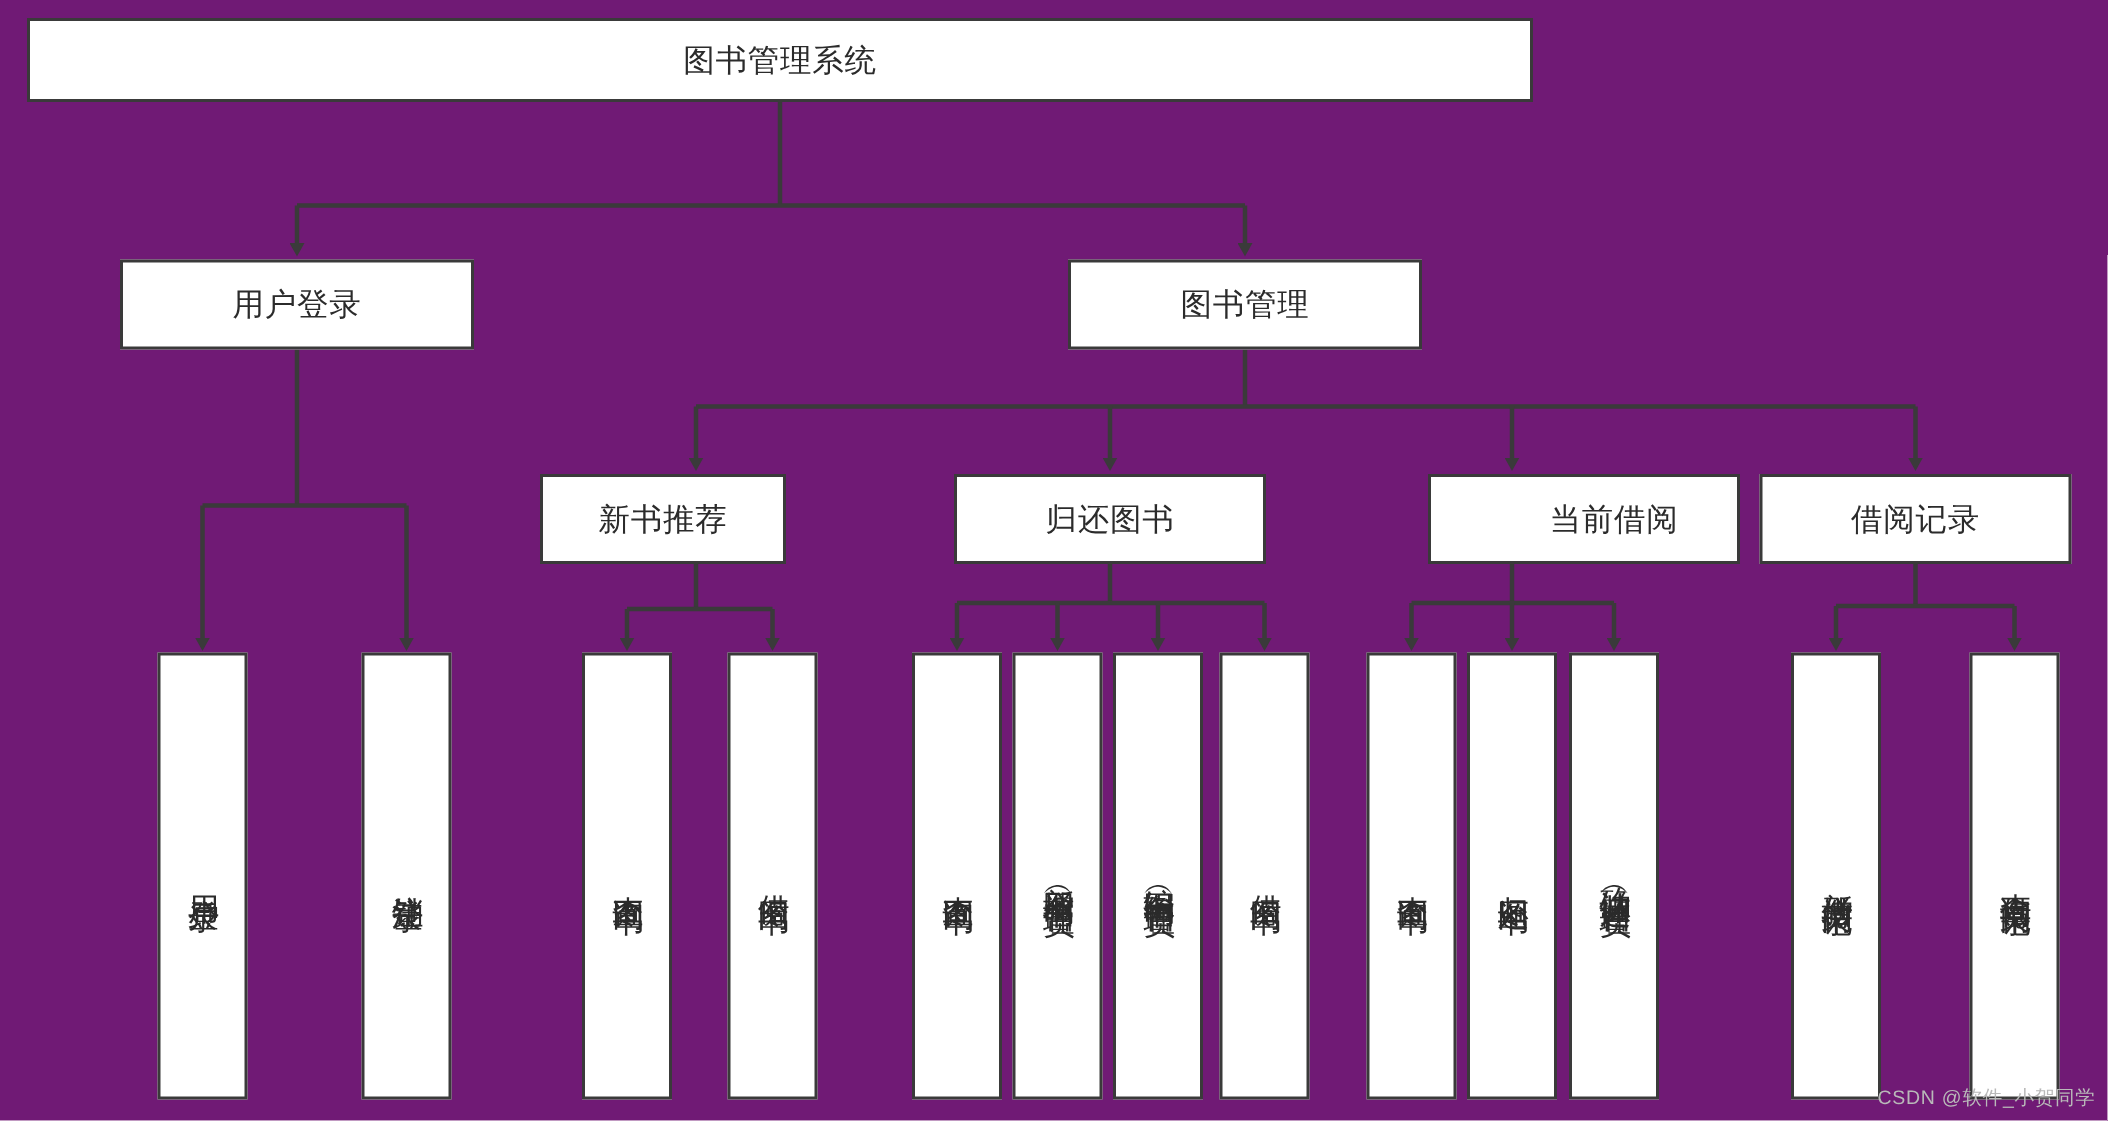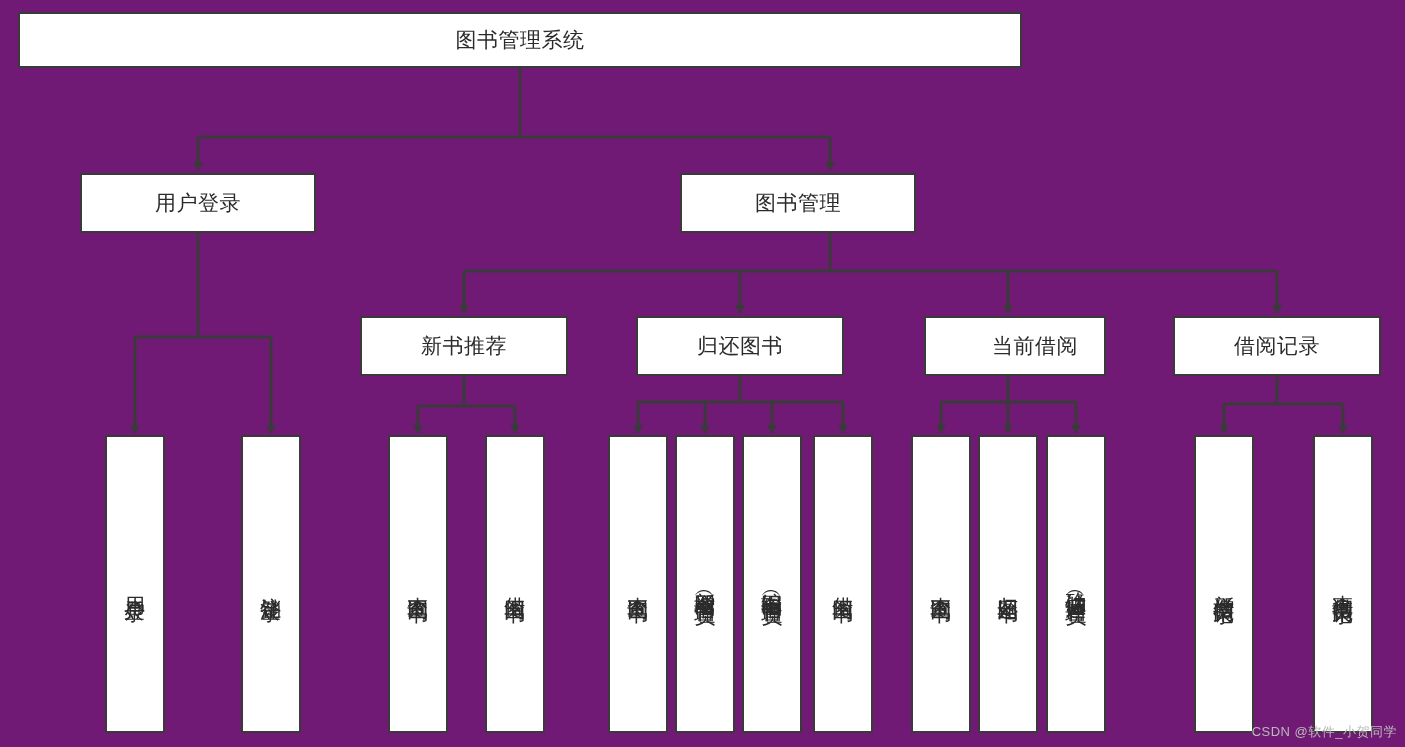--- a/index.html
+++ b/index.html
@@ -118,31 +118,31 @@
     </g>
   </svg>
 
   <div class="node h" style="left:18px; top:12px; width:1004px; height:56px;">
     <span>图书管理系统</span>
   </div>
 
   <div class="node h" style="left:80px; top:173px; width:236px; height:60px;">
     <span>用户登录</span>
   </div>
-  <div class="node h" style="left:680px; top:173px; width:236px; height:60px;">
+  <div class="node h" style="left:712px; top:173px; width:236px; height:60px;">
     <span>图书管理</span>
   </div>
 
-  <div class="node h" style="left:360px; top:316px; width:208px; height:60px;">
+  <div class="node h" style="left:360px; top:316px; width:164px; height:60px;">
     <span>新书推荐</span>
   </div>
   <div class="node h" style="left:636px; top:316px; width:208px; height:60px;">
     <span>归还图书</span>
   </div>
-  <div class="node h" style="left:924px; top:316px; width:182px; height:60px;padding-left:40px;">
+  <div class="node h" style="left:952px; top:316px; width:208px; height:60px;padding-left:40px;">
     <span>当前借阅</span>
   </div>
   <div class="node h" style="left:1173px; top:316px; width:208px; height:60px;">
     <span>借阅记录</span>
   </div>
 
   <div class="node v" style="left:105px; top:435px; width:60px; height:298px;">
     <span class="vtext">用户登录</span>
   </div>
   <div class="node v" style="left:241px; top:435px; width:60px; height:298px;">

